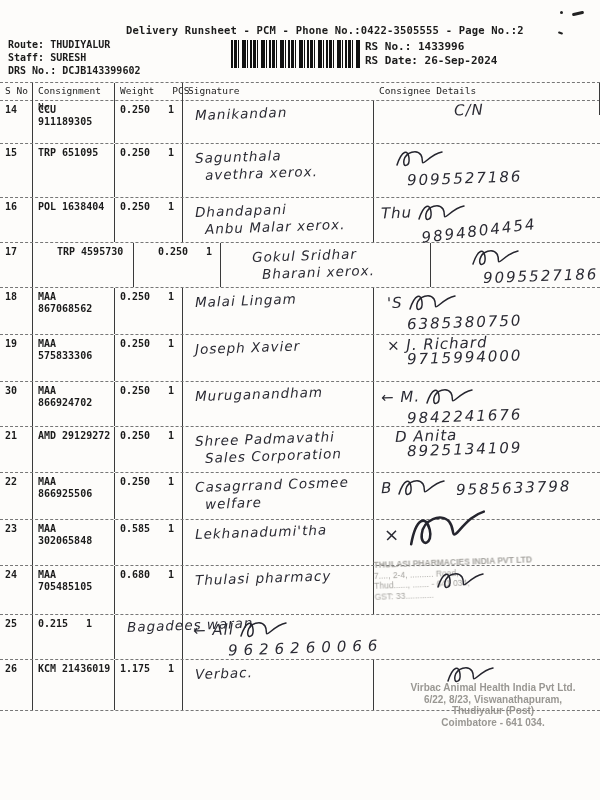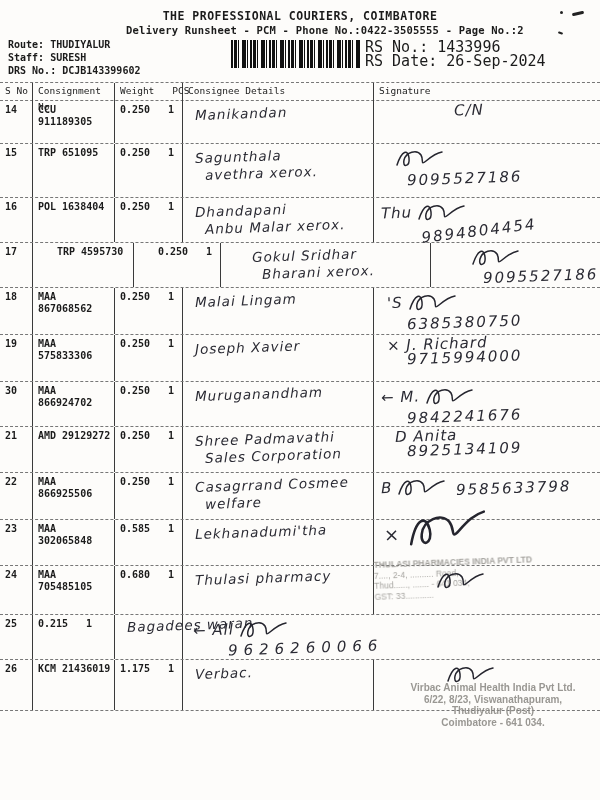--- a/index.html
+++ b/index.html
@@ -4,21 +4,21 @@
 <style>
   html,body{margin:0;padding:0;background:#e8e8e8;}
   .page{position:relative;width:600px;height:800px;background:#fdfcfa;overflow:hidden;
         font-family:"DejaVu Sans Mono",monospace;color:#1b1b1b;}
   
   .title{position:absolute;top:9px;left:0;width:100%;text-align:center;
          font-size:11.5px;font-weight:bold;letter-spacing:.5px;}
   .subtitle{position:absolute;top:24px;left:0;width:100%;text-align:center;
          font-size:10.5px;font-weight:bold;letter-spacing:.2px;padding-left:25px;}
   .info-left{position:absolute;top:38px;left:8px;font-size:10px;font-weight:bold;line-height:13px;}
-  .info-right{position:absolute;top:40px;left:365px;font-size:15px;font-weight:normal;line-height:14px;}
+  .info-right{position:absolute;top:40px;left:365px;font-size:11px;font-weight:bold;line-height:14px;}
   .barcode{position:absolute;top:40px;left:231px;width:130px;height:28px;
      background:
        repeating-linear-gradient(90deg,#111 0 2px,transparent 2px 3px,#111 3px 6px,transparent 6px 7px,
                                  #111 7px 8px,transparent 8px 11px,#111 11px 15px,transparent 15px 16px,
                                  #111 16px 17px,transparent 17px 19px);}
   .ink{position:absolute;background:#222;border-radius:2px;}
   .ink1{top:12px;left:572px;width:12px;height:3px;transform:rotate(-12deg);}
   .ink2{top:32px;left:558px;width:5px;height:2px;transform:rotate(20deg);}
   .ink3{top:11px;left:560px;width:3px;height:3px;border-radius:50%;}
   
@@ -54,21 +54,20 @@
   .thulasi{top:556px;left:374px;width:222px;font-size:8.5px;line-height:10.5px;
            transform:rotate(-2deg);opacity:.8;}
   .virbac{top:682px;left:388px;width:210px;font-size:10px;line-height:11.5px;
           text-align:center;font-weight:bold;opacity:.9;}
 </style>
 </head>
 <body>
 
 <div class="page">
 
-  <div class="title">THE PROFESSIONAL COURIERS, COIMBATORE</div>
   <div class="subtitle">Delivery Runsheet - PCM - Phone No.:0422-3505555 - Page No.:2</div>
 
   <div class="info-left">
     <div>Route: THUDIYALUR</div>
     <div>Staff: SURESH</div>
     <div>DRS No.: DCJB143399602</div>
   </div>
 
   <div class="barcode"></div>
 
@@ -82,22 +81,22 @@
   <div class="ink ink3"></div>
 
   <div class="table">
     <div class="row thead">
       <div class="c vline">S No</div>
       <div class="c vline">Consignment No</div>
       <div class="c vline wp">
         <span>Weight</span>
         <span class="pcs-v">PCS</span>
       </div>
+      <div class="c">Signature</div>
       <div class="c vline">Consignee Details</div>
-      <div class="c">Signature</div>
     </div>
     <div id="rows">
         <div class="row body-row" style="height: 42px;">
     <div class="c vline">14</div>
     <div class="c vline">CCU 911189305</div>
     <div class="c vline wp">
       <span>0.250</span>
       <span class="pcs-v">1</span>
     </div>
     <div class="c vline consignee-cell">

